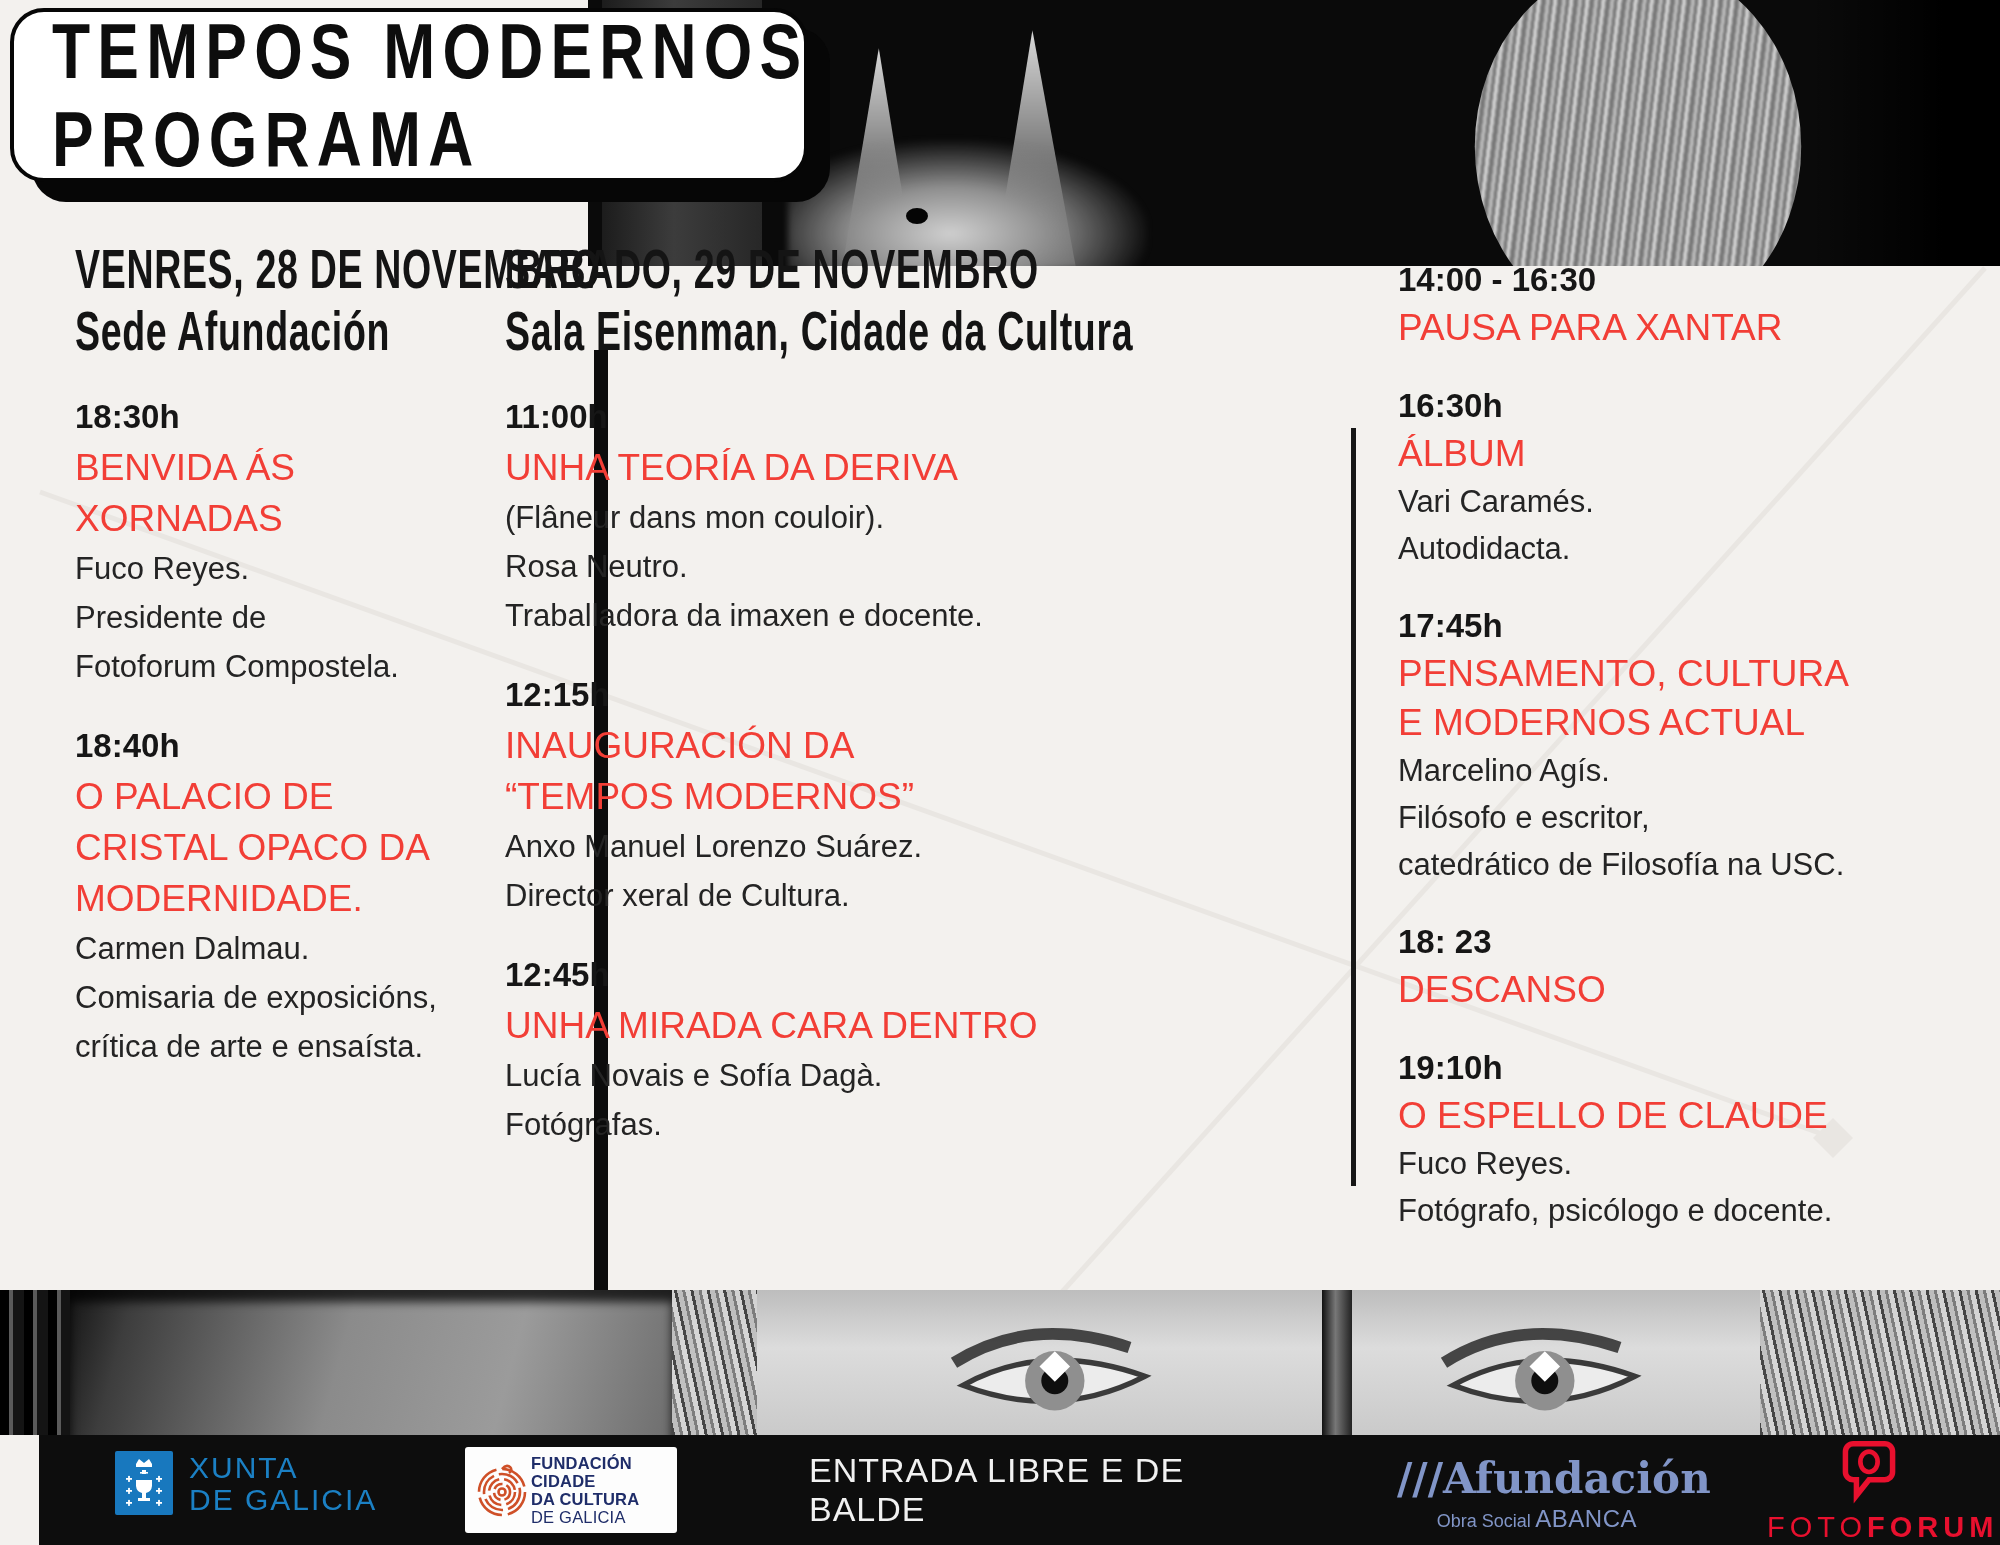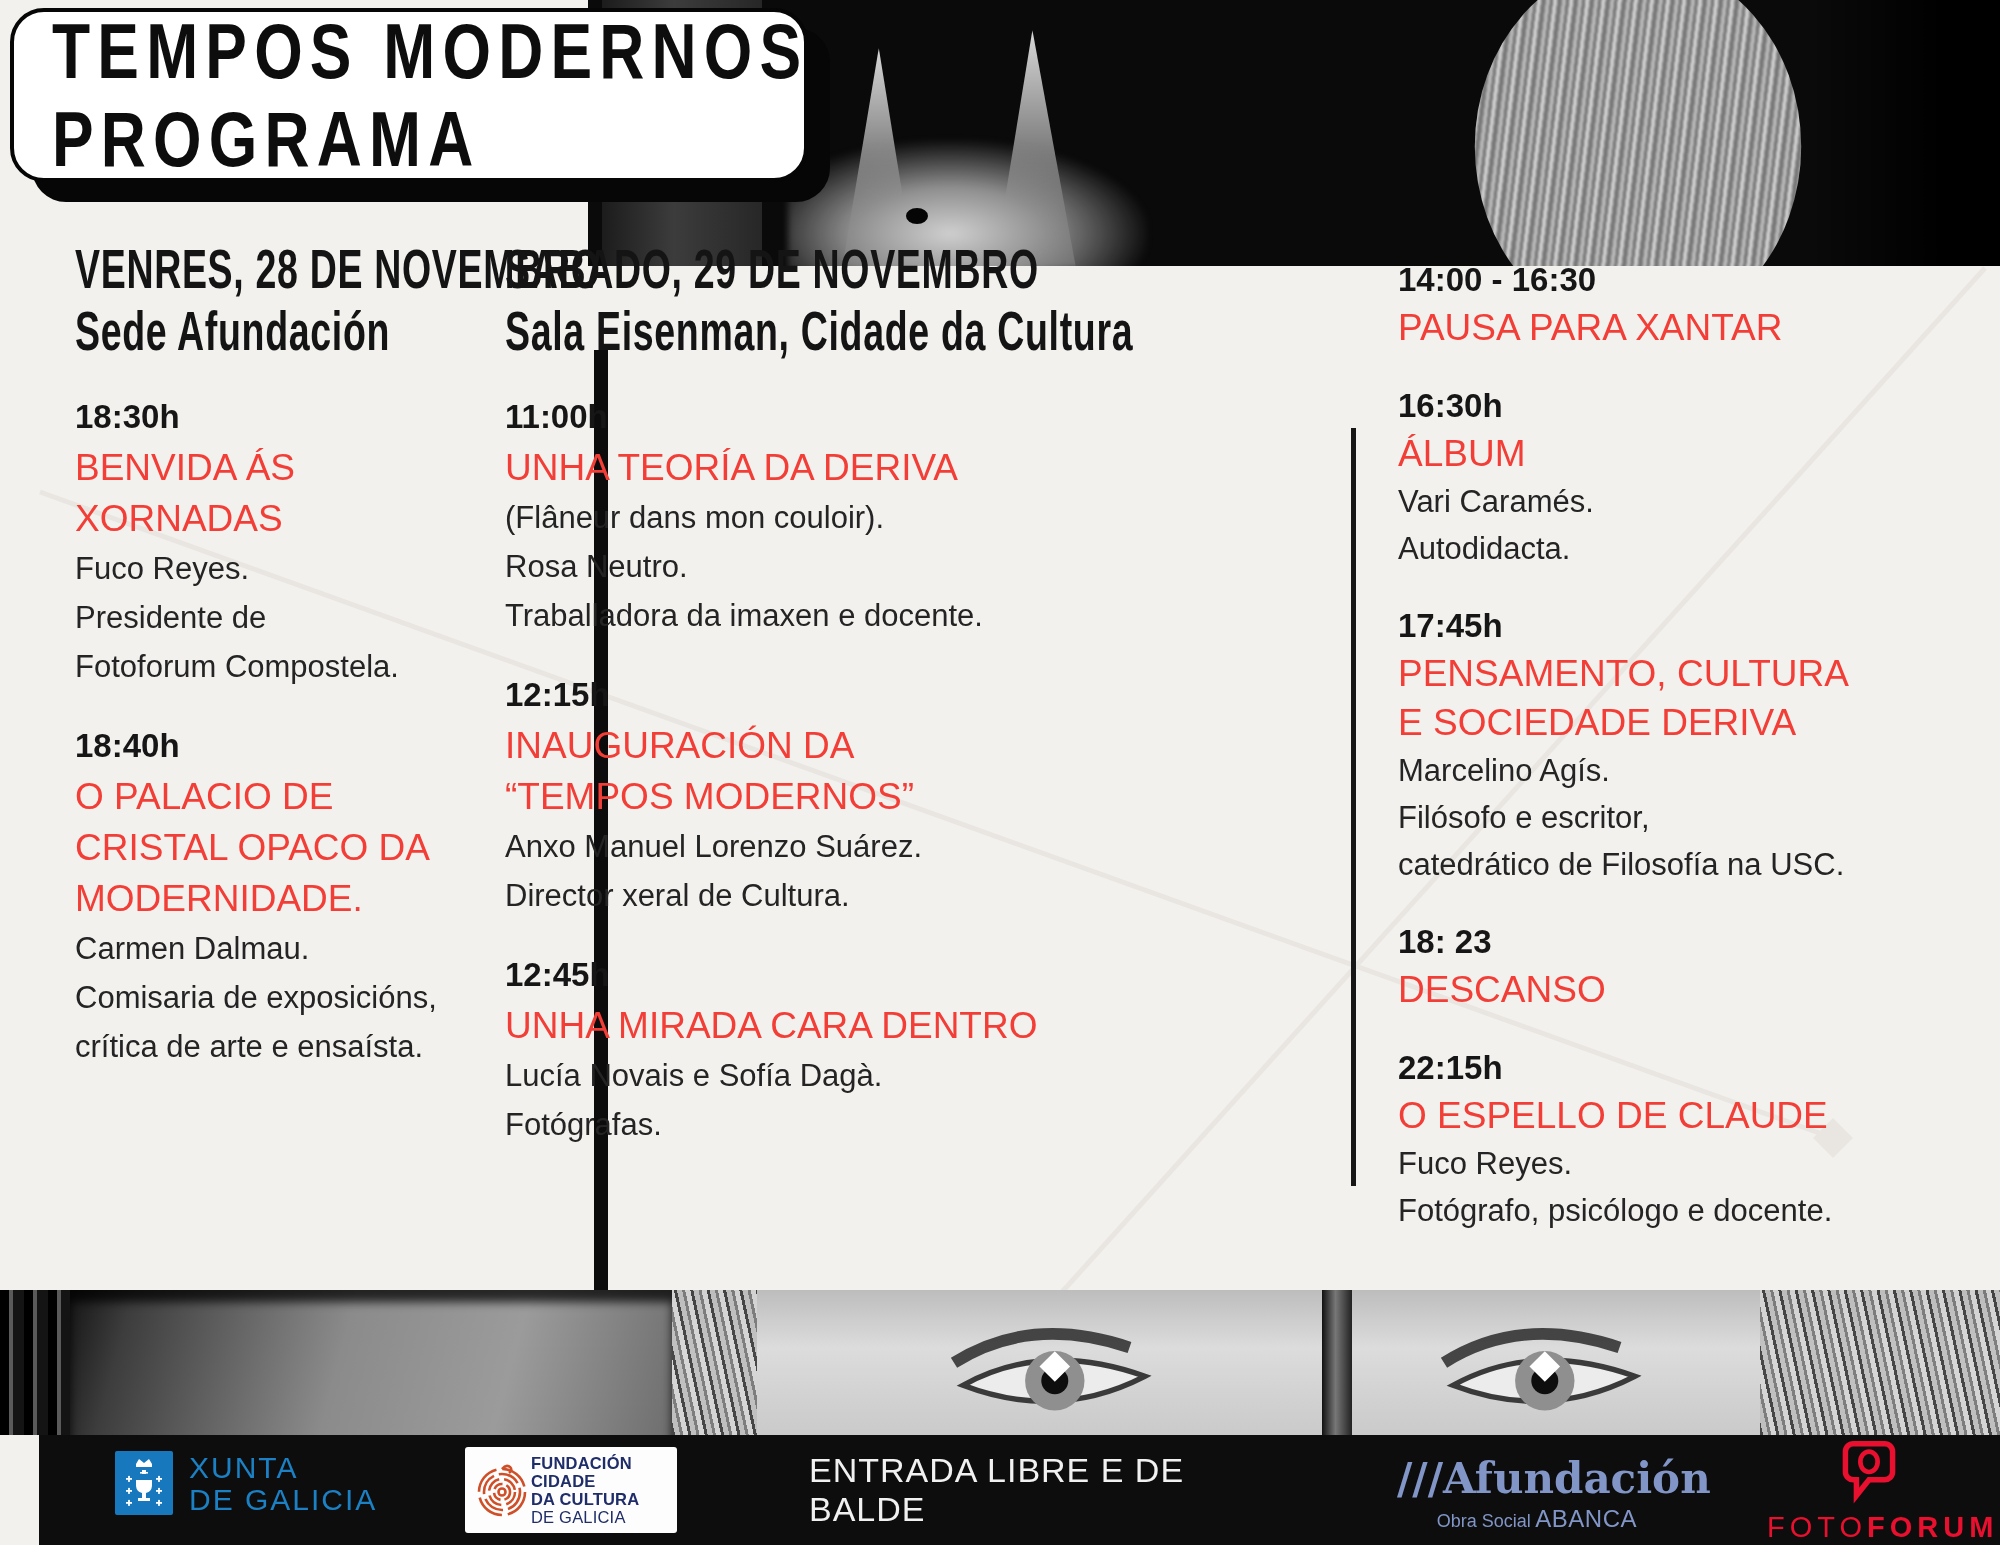--- a/index.html
+++ b/index.html
@@ -170,31 +170,31 @@
     </div>
     <div class="event">
       <div class="time">16:30h</div>
       <div class="etitle">ÁLBUM</div>
       <div class="edetail">Vari Caramés.</div>
       <div class="edetail">Autodidacta.</div>
     </div>
     <div class="event">
       <div class="time">17:45h</div>
       <div class="etitle">PENSAMENTO, CULTURA</div>
-      <div class="etitle">E SOCIEDADE DERIVA</div>
+      <div class="etitle">E MODERNOS ACTUAL</div>
       <div class="edetail">Marcelino Agís.</div>
       <div class="edetail">Filósofo e escritor,</div>
       <div class="edetail">catedrático de Filosofía na USC.</div>
     </div>
     <div class="event">
       <div class="time">18: 23</div>
       <div class="etitle">DESCANSO</div>
     </div>
     <div class="event">
-      <div class="time">22:15h</div>
+      <div class="time">19:10h</div>
       <div class="etitle">O ESPELLO DE CLAUDE</div>
       <div class="edetail">Fuco Reyes.</div>
       <div class="edetail">Fotógrafo, psicólogo e docente.</div>
     </div>
   </div>
 
   <div class="strip">
     <div class="st-stripes"></div>
     <div class="st-gray"></div>
     <div class="st-face f1">

